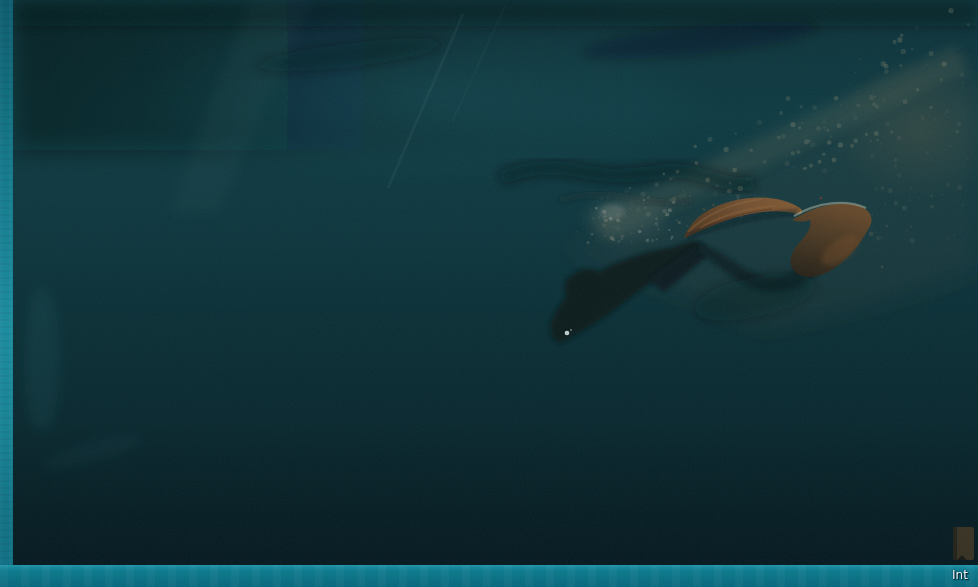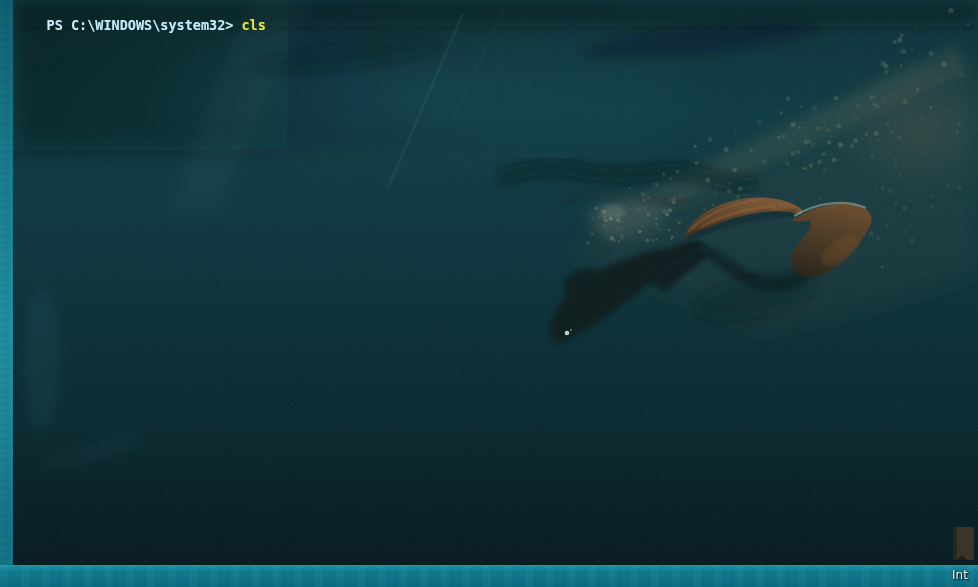--- a/index.html
+++ b/index.html
@@ -424,21 +424,18 @@
 
     <rect x="13" y="0" width="965" height="565" filter="url(#noiseF)" opacity="0.9"></rect>
 
     <g opacity="0.6">
       <rect x="953" y="527" width="21" height="33" rx="2" fill="#5a4429"></rect>
       <rect x="953" y="527" width="4" height="33" fill="#3a2c1a"></rect>
       <path d="M957 560 l5 -5 5 5 Z" fill="#2a2013"></path>
     </g>
   </svg>
 
-  <div id="prompt-line">
-    <span class="prompt-text">PS C:\WINDOWS\system32&gt;</span><span class="command-text">cls</span>
-  </div>
 </div>
 
 <div id="taskstrip">
   <div class="mottle"></div>
 </div>
 <div id="desktop-icon-label">Int</div>
 
 </body></html>

